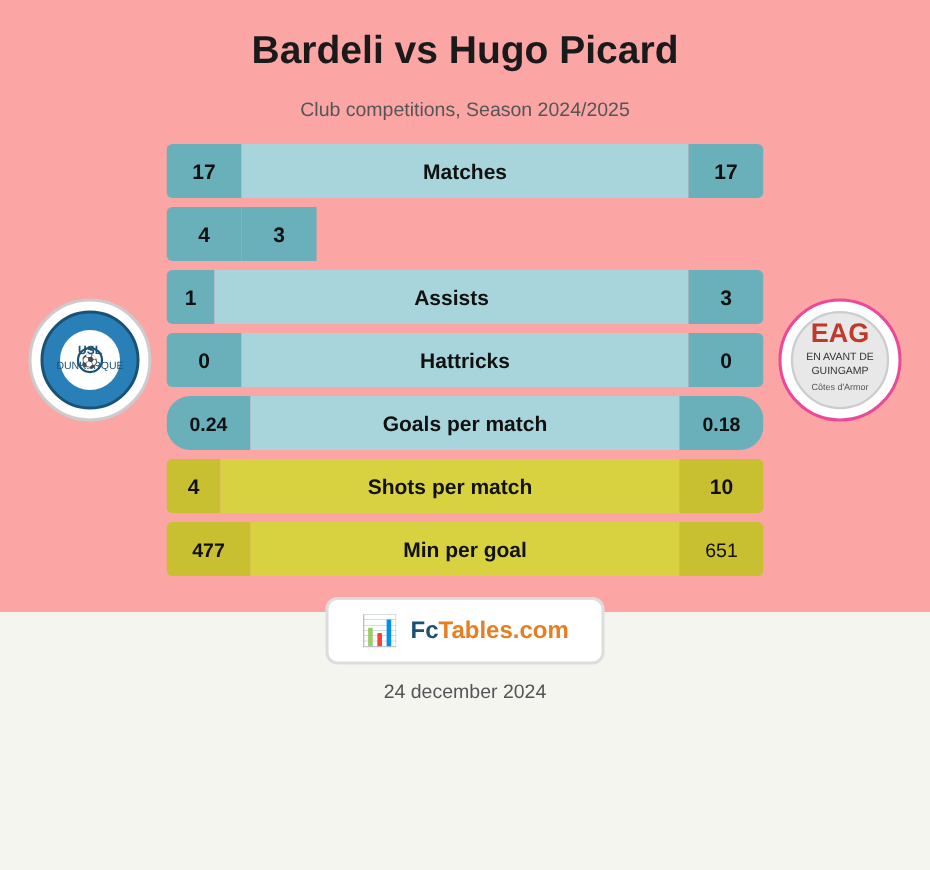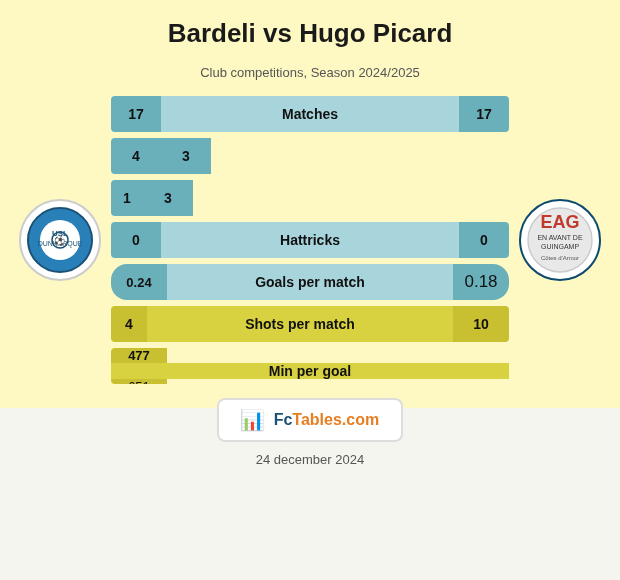--- a/index.html
+++ b/index.html
@@ -10,21 +10,21 @@
       font-family: Arial, sans-serif;
       display: flex;
       flex-direction: column;
       align-items: center;
       overflow: hidden;
     }
 
     .page-wrapper {
       width: 620px;
       height: 408px;
-      background: #fef9c3;
+      background: #fca5a5;
       display: flex;
       flex-direction: column;
       align-items: center;
       padding: 18px 10px 10px;
     }
 
     .title {
       font-size: 26px;
       font-weight: bold;
       color: #1a1a1a;
@@ -109,51 +109,52 @@
         <div style="width:50px;background:#6ab0bb;display:flex;align-items:center;justify-content:center;font-size:14px;font-weight:bold;color:#111;">17</div>
       </div>
 
       <div style="display:flex;flex-direction:row;height:36px;border-radius:4px;overflow:hidden;">
         <div style="width:50px;background:#6ab0bb;display:flex;align-items:center;justify-content:center;font-size:14px;font-weight:bold;color:#111;">4</div>
         <div style="width:50px;background:#6ab0bb;display:flex;align-items:center;justify-content:center;font-size:14px;font-weight:bold;color:#111;">3</div>
       </div>
 
       <div style="display:flex;flex-direction:row;height:36px;border-radius:4px;overflow:hidden;">
         <div style="width:32px;background:#6ab0bb;display:flex;align-items:center;justify-content:center;font-size:14px;font-weight:bold;color:#111;">1</div>
+        <div style="flex:1;background:#a8d4dc;display:flex;align-items:center;justify-content:center;font-size:14px;font-weight:bold;color:#111;">Assists</div>
         <div style="width:50px;background:#6ab0bb;display:flex;align-items:center;justify-content:center;font-size:14px;font-weight:bold;color:#111;">3</div>
       </div>
 
       <div style="display:flex;flex-direction:row;height:36px;border-radius:4px;overflow:hidden;">
         <div style="width:50px;background:#6ab0bb;display:flex;align-items:center;justify-content:center;font-size:14px;font-weight:bold;color:#111;">0</div>
         <div style="flex:1;background:#a8d4dc;display:flex;align-items:center;justify-content:center;font-size:14px;font-weight:bold;color:#111;">Hattricks</div>
         <div style="width:50px;background:#6ab0bb;display:flex;align-items:center;justify-content:center;font-size:14px;font-weight:bold;color:#111;">0</div>
       </div>
 
       <div style="display:flex;flex-direction:row;height:36px;border-radius:16px;overflow:hidden;">
         <div style="width:56px;background:#6ab0bb;display:flex;align-items:center;justify-content:center;font-size:13px;font-weight:bold;color:#111;">0.24</div>
         <div style="flex:1;background:#a8d4dc;display:flex;align-items:center;justify-content:center;font-size:14px;font-weight:bold;color:#111;">Goals per match</div>
-        <div style="width:56px;background:#6ab0bb;display:flex;align-items:center;justify-content:center;font-size:17px;font-weight:normal;color:#111;">0.18</div>
+        <div style="width:56px;background:#6ab0bb;display:flex;align-items:center;justify-content:center;font-size:13px;font-weight:bold;color:#111;">0.18</div>
       </div>
 
       <div style="display:flex;flex-direction:row;height:36px;border-radius:4px;overflow:hidden;">
         <div style="width:36px;background:#c8c030;display:flex;align-items:center;justify-content:center;font-size:14px;font-weight:bold;color:#111;">4</div>
         <div style="flex:1;background:#d8d240;display:flex;align-items:center;justify-content:center;font-size:14px;font-weight:bold;color:#111;">Shots per match</div>
         <div style="width:56px;background:#c8c030;display:flex;align-items:center;justify-content:center;font-size:14px;font-weight:bold;color:#111;">10</div>
       </div>
 
-      <div style="display:flex;flex-direction:column;height:36px;border-radius:4px;overflow:hidden;">
+      <div style="display:flex;height:36px;border-radius:4px;overflow:hidden;">
         <div style="width:56px;background:#c8c030;display:flex;align-items:center;justify-content:center;font-size:13px;font-weight:bold;color:#111;">477</div>
         <div style="flex:1;background:#d8d240;display:flex;align-items:center;justify-content:center;font-size:14px;font-weight:bold;color:#111;">Min per goal</div>
         <div style="width:56px;background:#c8c030;display:flex;align-items:center;justify-content:center;font-size:13px;font-weight:normal;color:#111;">651</div>
       </div>
 
     </div>
 
     <div class="right-team-logo">
-      <div style="width:82px;height:82px;border-radius:50%;background:white;border:2px solid #0c4a6e;display:flex;align-items:center;justify-content:center;flex-direction:column;">
+      <div style="width:82px;height:82px;border-radius:50%;background:white;border:2px solid #ec4899;display:flex;align-items:center;justify-content:center;flex-direction:column;">
 
         <svg width="68" height="68" viewBox="0 0 68 68">
           <circle cx="34" cy="34" r="32" fill="#e8e8e8" stroke="#ccc" stroke-width="1.5"></circle>
           <text x="34" y="22" text-anchor="middle" font-size="18" font-weight="bold" fill="#c0392b">EAG</text>
           <text x="34" y="34" text-anchor="middle" font-size="7" fill="#333">EN AVANT DE</text>
           <text x="34" y="43" text-anchor="middle" font-size="7" fill="#333">GUINGAMP</text>
           <text x="34" y="54" text-anchor="middle" font-size="6" fill="#555">Côtes d'Armor</text>
         </svg>
       </div>
     </div>

